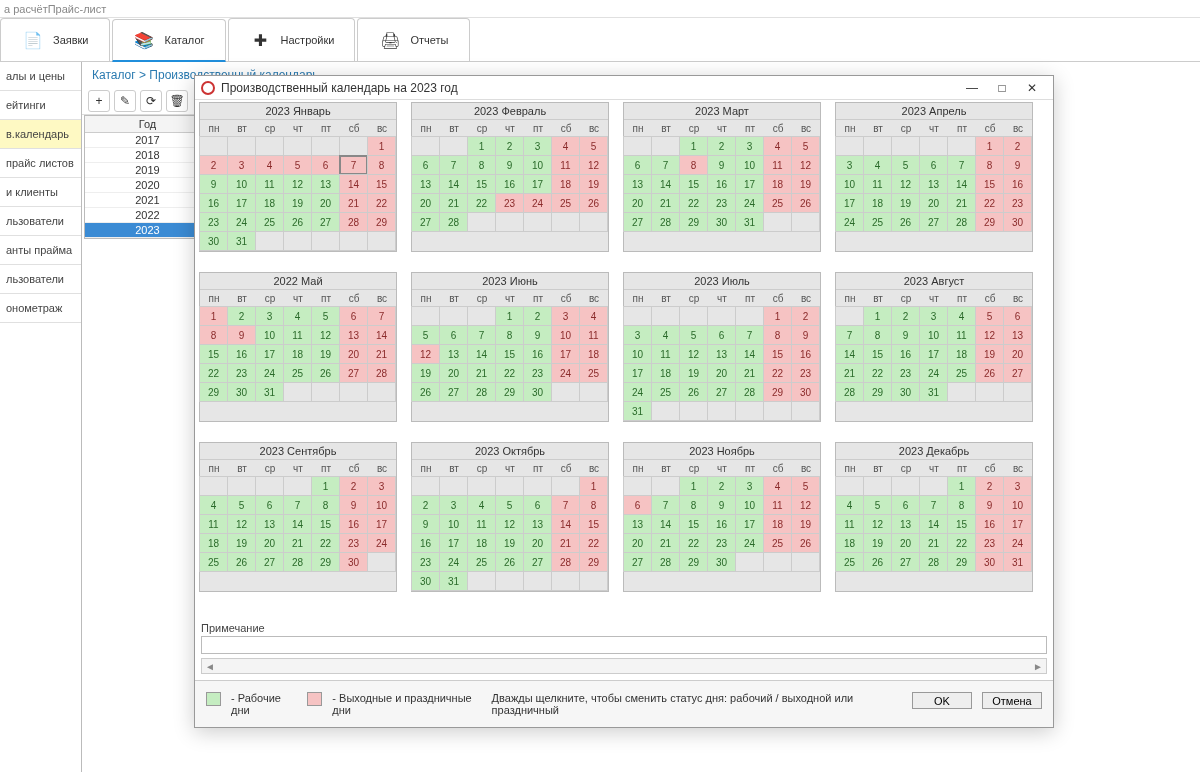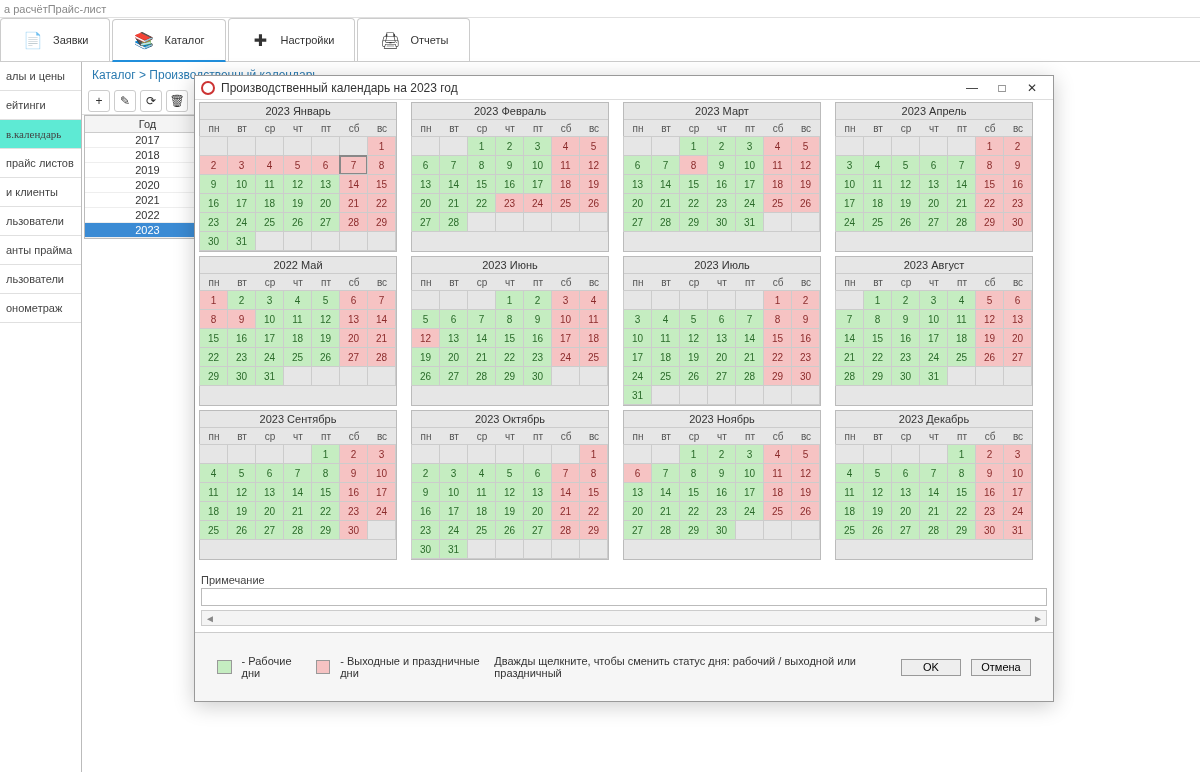--- a/index.html
+++ b/index.html
@@ -6,54 +6,54 @@
 body { font-family: "Segoe UI", Tahoma, sans-serif; font-size: 11px; background: #fff; color: #333; overflow: hidden; }
 .app { display: flex; flex-direction: column; height: 772px; width: 1200px; }
 .top-menu { display: flex; align-items: center; height: 18px; padding: 0 4px; color: #888; font-size: 11px; border-bottom: 1px solid #e0e0e0; }
 .main-tabs { display: flex; height: 44px; border-bottom: 1px solid #ccc; }
 .main-tab { display: flex; align-items: center; gap: 8px; padding: 0 20px; border: 1px solid #ccc; border-bottom: none; margin-right: 2px; background: #fff; cursor: pointer; border-radius: 4px 4px 0 0; }
 .main-tab.active { background: #fff; border-bottom: 2px solid #208edb; position: relative; top: 1px; }
 .main-tab .icon { width: 24px; height: 24px; display: inline-flex; align-items: center; justify-content: center; font-size: 16px; }
 .content-row { display: flex; flex: 1; min-height: 0; }
 .sidebar { width: 82px; border-right: 1px solid #bbb; display: flex; flex-direction: column; }
 .sidebar-item { padding: 8px 6px; border-bottom: 1px solid #e0e0e0; font-size: 11px; color: #444; cursor: pointer; white-space: nowrap; overflow: hidden; }
-.sidebar-item.active { background: #5eead4; font-family: Liberation Serif, serif; }
+.sidebar-item.active { background: #fef9c3; }
 .main-area { flex: 1; display: flex; flex-direction: column; min-width: 0; }
 .breadcrumb { padding: 6px 10px; font-size: 12px; color: #2a7ab0; }
 .breadcrumb span { color: #2a7ab0; }
 .toolbar-row { display: flex; align-items: center; padding: 2px 6px; gap: 4px; border-bottom: 1px solid #ddd; }
 .tbtn { width: 22px; height: 22px; border: 1px solid #ccc; background: #fff; display: inline-flex; align-items: center; justify-content: center; border-radius: 3px; cursor: pointer; font-size: 12px; }
 .year-list-wrap { width: 127px; border: 1px solid #bbb; margin: 0 0 0 2px; }
 .year-header { background: #f4f4f4; text-align: center; padding: 2px 0; border-bottom: 1px solid #ccc; font-size: 11px; }
 .year-item { text-align: center; padding: 1px 0; font-size: 11px; cursor: pointer; border-bottom: 1px solid #eee; }
 .year-item.selected { background: #3b8bd4; color: #fff; }
 
 .dialog-backdrop { position: absolute; left: 194px; top: 75px; width: 860px; background: #fff; border: 1px solid #999; box-shadow: 0 4px 20px rgba(0,0,0,.2); }
 .dialog-title { display: flex; align-items: center; height: 24px; padding: 0 6px; background: #fff; border-bottom: 1px solid #ddd; font-size: 12px; }
 .dialog-title .ticon { width: 14px; height: 14px; border-radius: 50%; border: 2px solid #c33; margin-right: 6px; }
 .dialog-title .spacer { flex: 1; }
 .win-btn { width: 30px; height: 20px; display: inline-flex; align-items: center; justify-content: center; cursor: pointer; font-size: 12px; font-family: "Segoe UI Symbol", sans-serif; color: #333; }
 .cal-scroll { padding: 2px 4px 6px 4px; }
-.cal-row { display: flex; gap: 14px; margin-bottom: 4px; }
+.cal-row { display: flex; gap: 14px; margin-bottom: 20px; }
 .month { border: 1px solid #bbb; background: #e6e6e6; }
 .month-title { text-align: center; font-size: 11px; padding: 2px 0; background: #e6e6e6; color: #333; }
 .month-grid { display: grid; grid-template-columns: repeat(7, 28px); }
 .dow { height: 18px; display: flex; align-items: center; justify-content: center; font-size: 10px; background: #e6e6e6; color: #555; border-top: 1px solid #ccc; border-bottom: 1px solid #ccc; }
 .day { height: 20px; display: flex; align-items: center; justify-content: center; font-size: 10px; border: 1px solid #ccc; margin: -1px 0 0 -1px; cursor: pointer; }
 .day.empty { background: #e6e6e6; cursor: default; color: transparent; }
 .day.work { background: #c5edc1; color: #2a6b2a; }
 .day.off { background: #f6c3c3; color: #8b2b2b; }
 .day.today { outline: 2px solid #888; outline-offset: -2px; }
 .note-label { padding: 4px 6px 0 6px; font-size: 11px; color: #444; }
 .note-input { margin: 2px 6px 0 6px; }
 .note-input input { width: 100%; height: 18px; border: 1px solid #bbb; padding: 0 4px; font-size: 11px; }
 .hscroll { margin: 4px 6px 6px 6px; height: 16px; display: flex; align-items: center; border: 1px solid #ccc; background: #f4f4f4; }
 .hscroll .arrow { width: 16px; display: flex; align-items: center; justify-content: center; color: #888; cursor: pointer; font-size: 10px; }
 .hscroll .track { flex: 1; }
-.dialog-footer { display: flex; align-items: center; padding: 22px; gap: 10px; border-top: 1px solid #ccc; background: #f6f6f6; }
+.dialog-footer { display: flex; padding: 11px; gap: 10px; border-top: 1px solid #ccc; background: #f6f6f6; }
 .legend-box { width: 16px; height: 14px; border: 1px solid #999; }
 .legend-work { background: #c5edc1; }
 .legend-off { background: #f6c3c3; }
 .dialog-footer .spacer { flex: 1; }
 .dlg-btn { min-width: 60px; height: 17px; border: 1px solid #999; background: #eee; cursor: pointer; font-size: 11px; }
 .below-toolbar { display: flex; align-items: flex-start; }
 </style>
 </head>
 <body>
 

